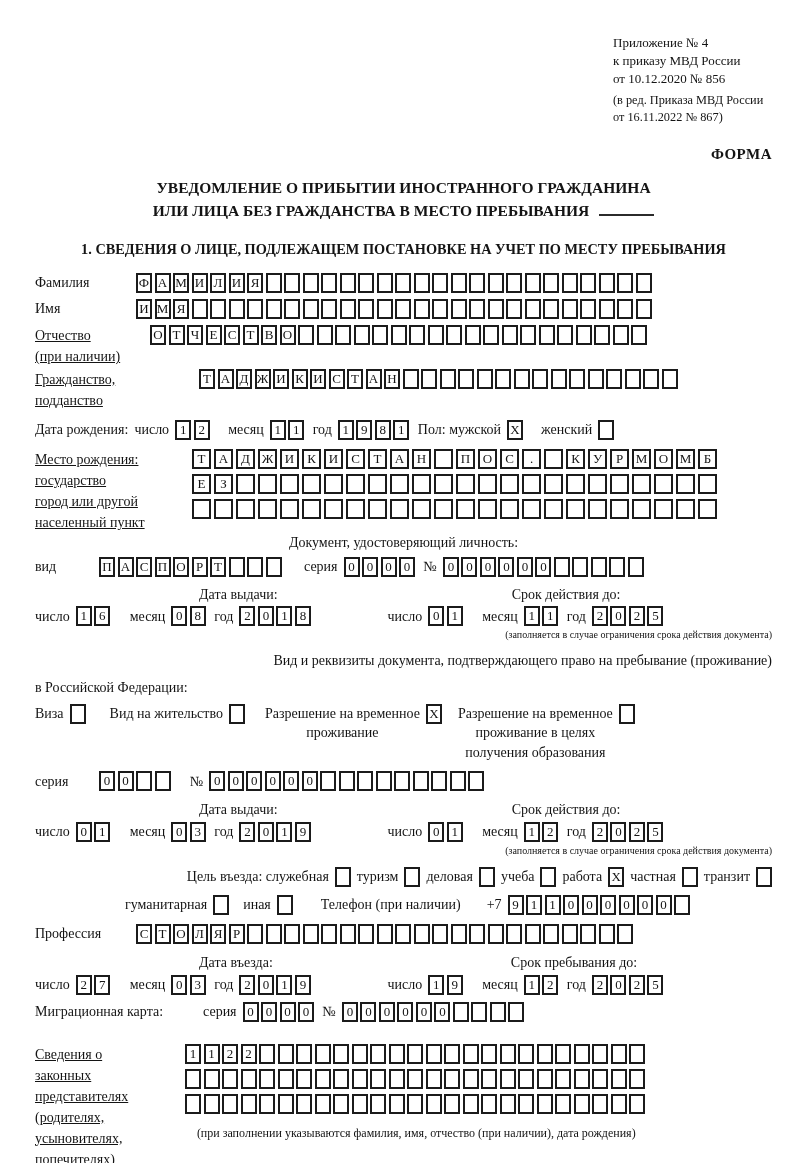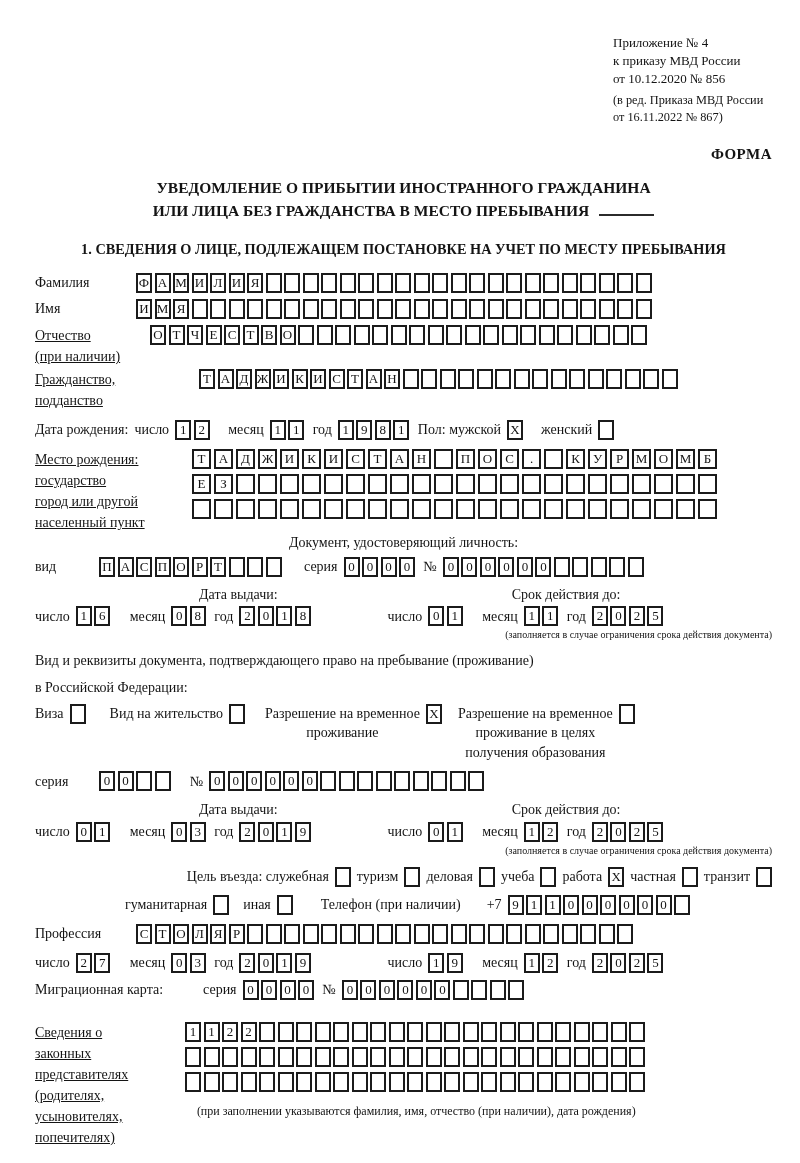--- a/index.html
+++ b/index.html
@@ -400,21 +400,21 @@
         <div class="cellgroup">
           <div class="cell">2</div>
           <div class="cell">0</div>
           <div class="cell">2</div>
           <div class="cell">5</div>
         </div>
       </div>
       <div class="row right" style="margin-bottom: 9px;">
         <div class="lbl small">(заполняется в случае ограничения срока действия документа)</div>
       </div>
-      <div class="row" style="margin-bottom: 7px;">
+      <div class="row" style="margin-bottom: 7px; justify-content: flex-end;">
         <div class="lbl">Вид и реквизиты документа, подтверждающего право на пребывание (проживание)</div>
       </div>
       <div class="row" style="margin-bottom: 6px;">
         <div class="lbl">в Российской Федерации:</div>
       </div>
       <div class="row" style="margin-bottom: 9px; align-items: flex-start;">
         <div class="lbl">Виза</div>
         <div class="cell chk"></div>
         <div class="sp" style="width: 12px;"></div>
         <div class="lbl">Вид на жительство</div>
@@ -573,20 +573,26 @@
           <div class="cell"></div>
           <div class="cell"></div>
           <div class="cell"></div>
           <div class="cell"></div>
           <div class="cell"></div>
           <div class="cell"></div>
           <div class="cell"></div>
           <div class="cell"></div>
           <div class="cell"></div>
         </div>
+      </div>
+      <div class="row" style="margin-bottom: 2px;">
+        <div class="sp" style="width: 158px;"></div>
+        <div class="lbl">Дата въезда:</div>
+        <div class="sp" style="width: 226px;"></div>
+        <div class="lbl">Срок пребывания до:</div>
       </div>
       <div class="row" style="margin-bottom: 7px;">
         <div class="lbl">число</div>
         <div class="cellgroup">
           <div class="cell">2</div>
           <div class="cell">7</div>
         </div>
         <div class="sp" style="width: 5px;"></div>
         <div class="lbl">месяц</div>
         <div class="cellgroup">

